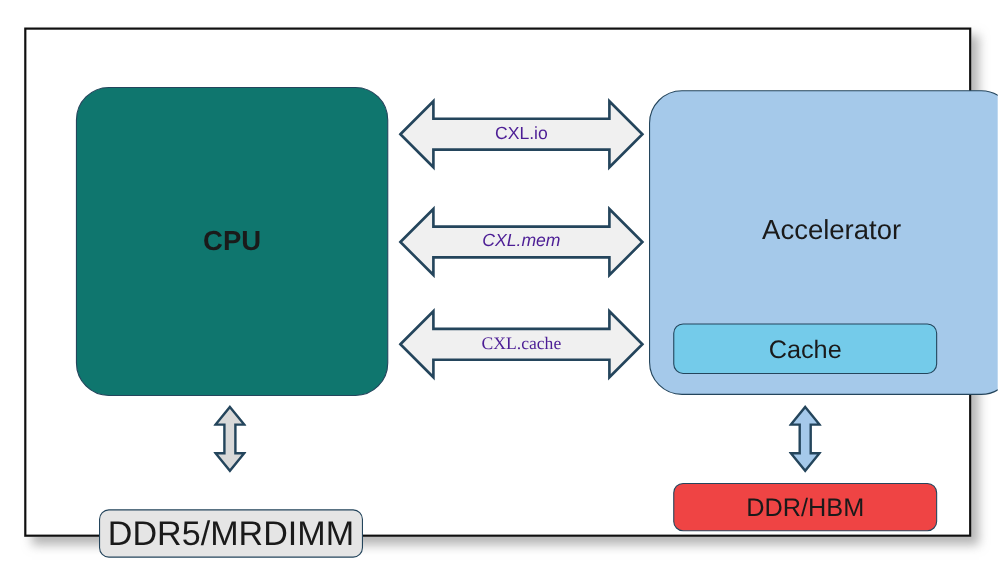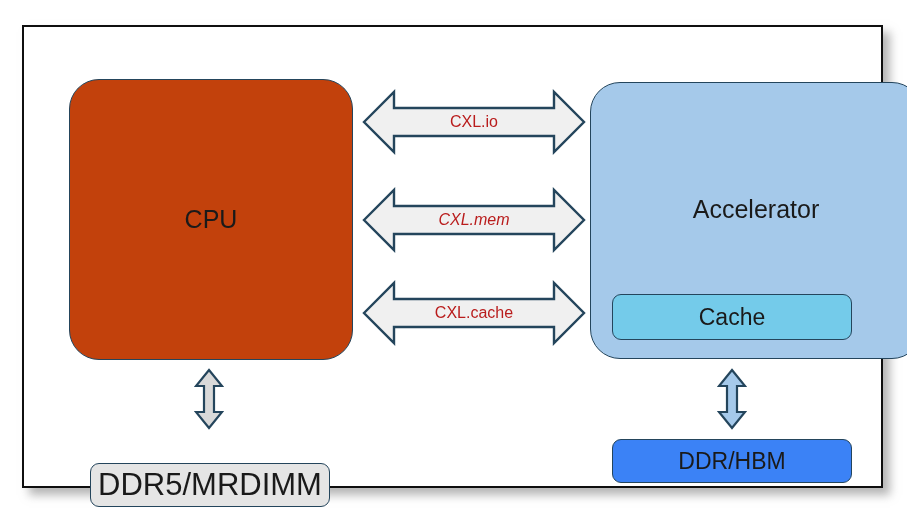--- a/index.html
+++ b/index.html
@@ -47,23 +47,24 @@
     justify-content: center;
     text-align: center;
     line-height: 1.15;
   }
 
   .node-cpu {
     left: 45px;
     top: 52px;
     width: 284px;
     height: 281px;
-    background: #c2410c;
+    background: #0f766e;
     border-radius: 30px;
     font-size: 25px;
+    font-weight: bold;
   }
 
   .node-accel {
     left: 566px;
     top: 55px;
     width: 332px;
     height: 277px;
     background: #a5c9ea;
     border-radius: 30px;
     font-size: 25px;
@@ -94,21 +95,21 @@
     border-radius: 9px;
     font-size: 31px;
     margin-top: 24px;
   }
 
   .node-hbm {
     left: 588px;
     top: 412px;
     width: 240px;
     height: 44px;
-    background: #3b82f6;
+    background: #ef4444;
     border-radius: 9px;
     font-size: 23px;
   }
 
   
   .harrow {
     position: absolute;
     left: 338px;
     width: 224px;
     height: 68px;
@@ -117,26 +118,26 @@
   .harrow .hlabel {
     position: absolute;
     left: 0;
     top: 0;
     width: 100%;
     height: 100%;
     display: flex;
     align-items: center;
     justify-content: center;
     font-size: 16px;
-    color: #b91c1c;
+    color: #4c1d95;
     pointer-events: none;
   }
   .harrow-io    { top: 61px; }
   .harrow-mem   { top: 159px; font-style: italic; }
-  .harrow-cache { top: 252px; }
+  .harrow-cache { top: 252px; font-family: Liberation Serif, serif; }
 
   
   .varrow {
     position: absolute;
     width: 30px;
     height: 62px;
   }
   .varrow svg { display: block; width: 100%; height: 100%; }
   .varrow-left  { left: 170px; top: 341px; }
   .varrow-right { left: 693px; top: 341px; }

